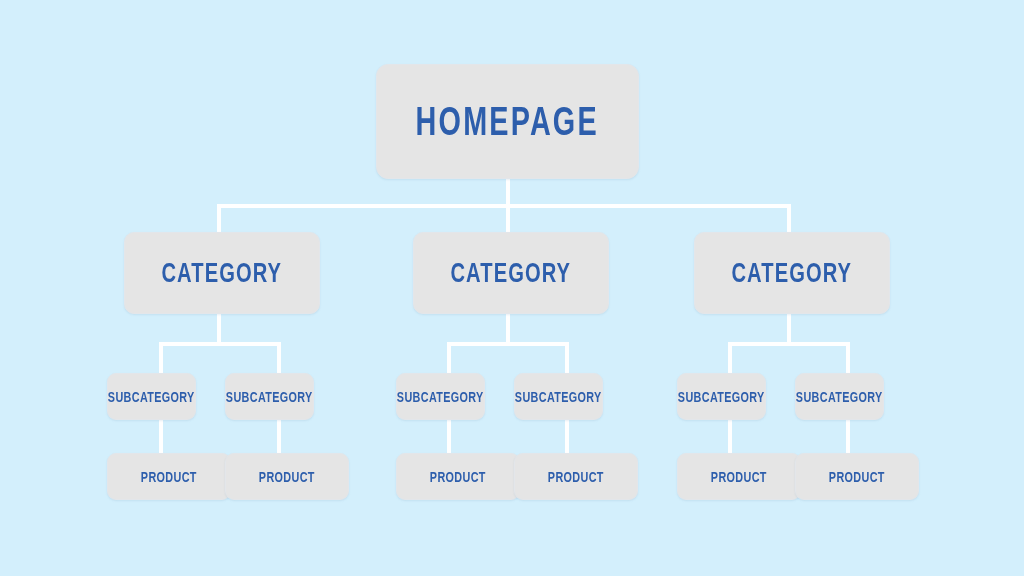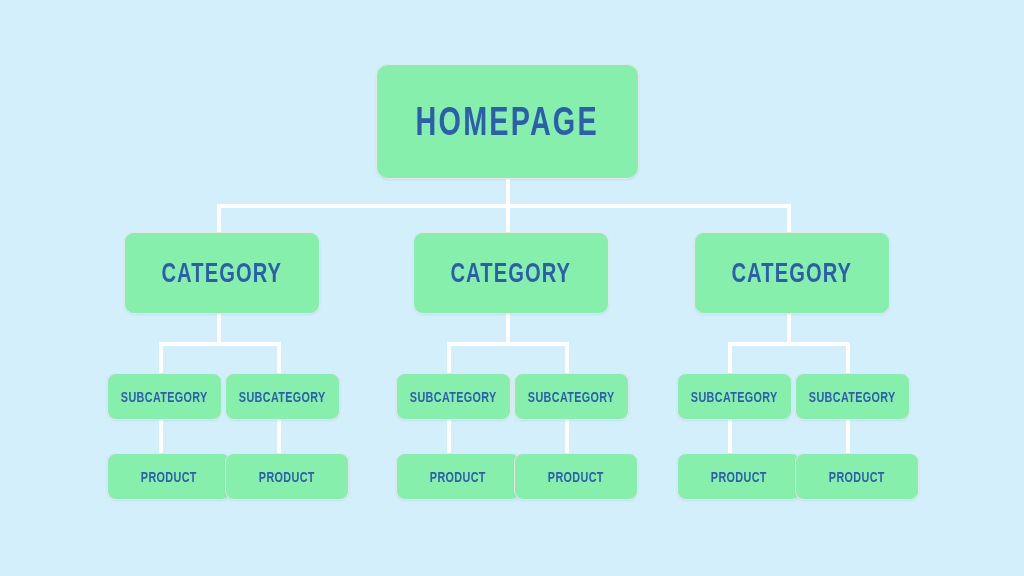--- a/index.html
+++ b/index.html
@@ -5,40 +5,40 @@
   html, body { margin: 0; padding: 0; }
   body {
     width: 1024px; height: 576px; overflow: hidden;
     background: #d3effc;
     position: relative;
     font-family: "Liberation Sans", "DejaVu Sans", sans-serif;
   }
   .line { position: absolute; background: #ffffff; }
   .box {
     position: absolute;
-    background: #86efac;
+    background: #e5e5e5;
     border: 1px solid #e3e6ea;
     border-radius: 10px;
     box-sizing: border-box;
     display: flex; align-items: center; justify-content: center;
     color: #2d5eac;
     font-weight: bold;
     text-transform: uppercase;
     box-shadow: 0 1px 2px rgba(120,160,190,0.18);
   }
   .box span {
     display: inline-block;
     transform: scaleX(0.72);
     white-space: nowrap;
   }
   .root { left: 376px; top: 64px; width: 263px; height: 115px; border-radius: 12px; }
   .root span { font-size: 40px; letter-spacing: 3px; }
   .cat { top: 232px; width: 196px; height: 82px; }
   .cat span { font-size: 28px; letter-spacing: 1.5px; }
-  .sub { top: 373px; width: 115px; height: 47px; border-radius: 9px; }
+  .sub { top: 373px; width: 89px; height: 47px; border-radius: 9px; }
   .sub span { font-size: 15px; letter-spacing: 0.5px; }
   .prod { top: 453px; width: 124px; height: 47px; border-radius: 9px; }
   .prod span { font-size: 15px; letter-spacing: 0.5px; }
 </style>
 </head>
 <body>
 
 <div class="line" style="left:506px;top:179px;width:4px;height:28px;"></div>
 <div class="line" style="left:217px;top:204px;width:574px;height:4px;"></div>
 <div class="line" style="left:217px;top:204px;width:4px;height:28px;"></div>

